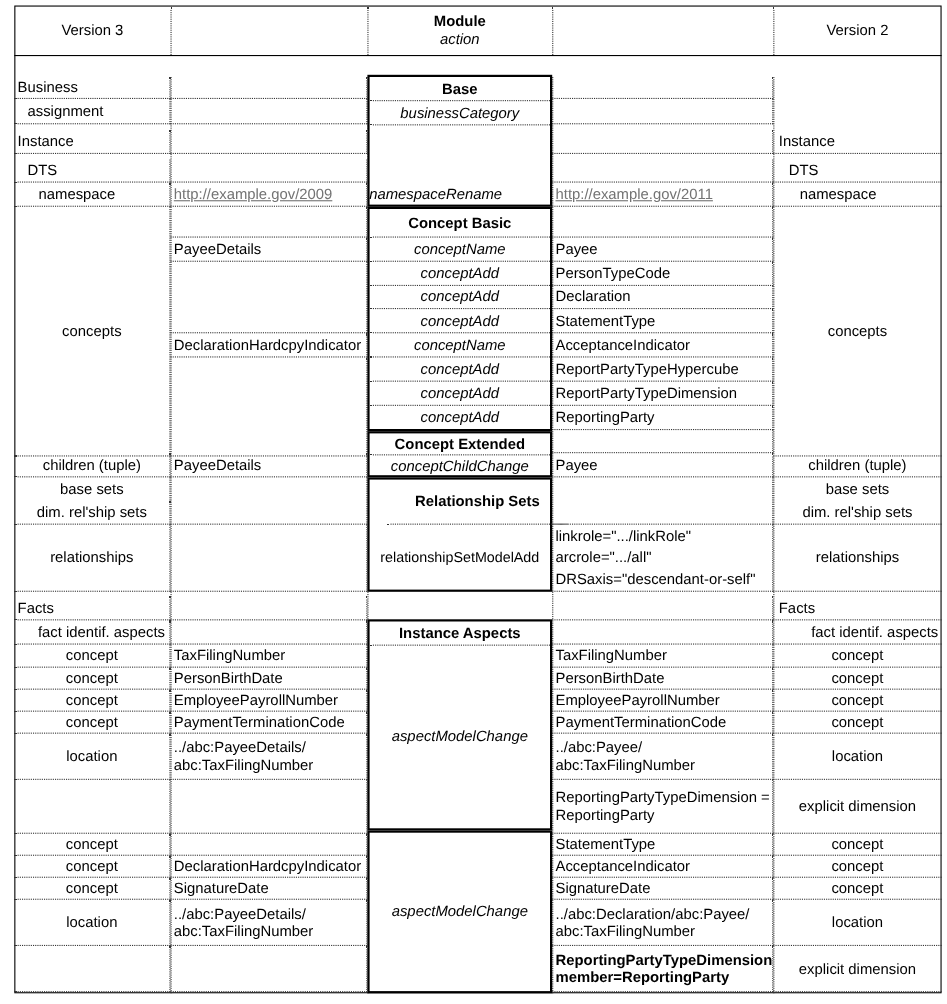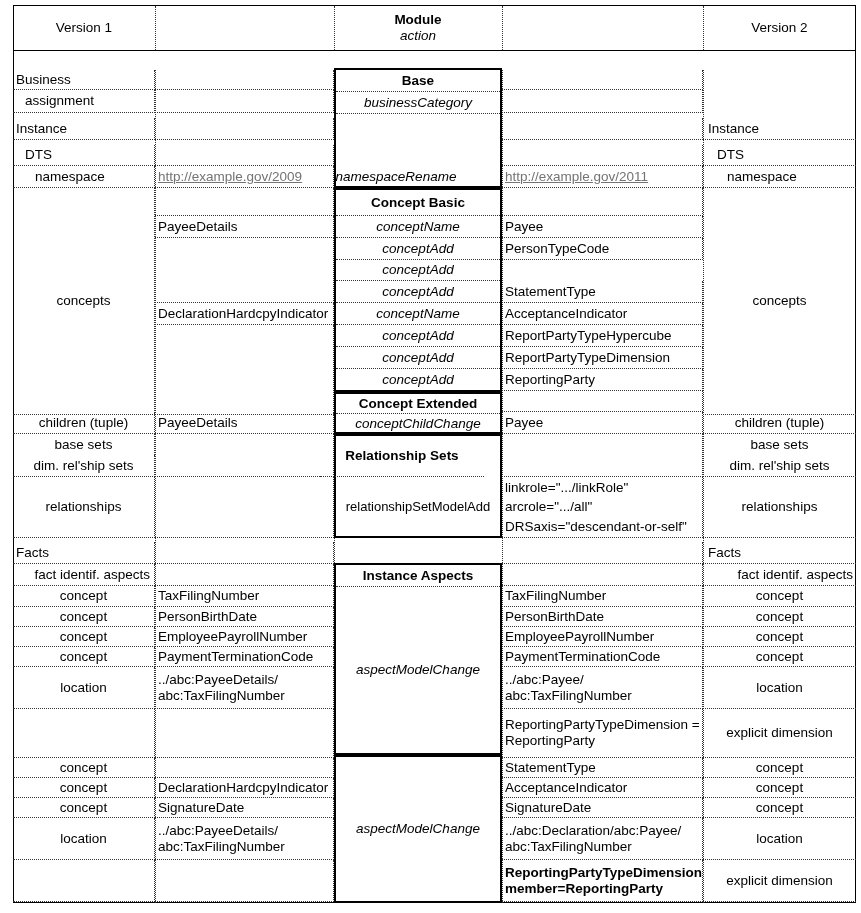--- a/index.html
+++ b/index.html
@@ -74,21 +74,21 @@
 
   <div id="frame"></div>
 
   <div class="hsolid" style="left:13px;top:50px;width:843px;"></div>
 
   <div class="vline" style="left:155px;top:6px;height:44px;"></div>
   <div class="vline" style="left:334px;top:6px;height:44px;"></div>
   <div class="vline" style="left:502px;top:6px;height:44px;"></div>
   <div class="vline" style="left:703px;top:6px;height:44px;"></div>
 
-  <div class="cell c" style="left:13px;top:6px;width:142px;height:44px;">Version 1</div>
+  <div class="cell c" style="left:13px;top:6px;width:142px;height:44px;">Version 3</div>
 
   <div class="cell c two" style="left:334px;top:6px;width:168px;height:44px;">
     <span class="bold">Module</span>
     <span class="ital">action</span>
   </div>
 
   <div class="cell c" style="left:703px;top:6px;width:153px;height:44px;">Version 2</div>
 
   <div class="vline" style="left:155px;top:70px;height:833px;"></div>
   <div class="vline" style="left:334px;top:70px;height:833px;"></div>
@@ -178,39 +178,40 @@
   <div class="cell c ital db" style="left:336px;top:260px;width:164px;height:21px;">conceptAdd</div>
   <div class="cell c ital db" style="left:336px;top:281px;width:164px;height:22px;">conceptAdd</div>
   <div class="cell c ital db" style="left:336px;top:303px;width:164px;height:22px;">conceptName</div>
   <div class="cell c ital db" style="left:336px;top:325px;width:164px;height:22px;">conceptAdd</div>
   <div class="cell c ital db" style="left:336px;top:347px;width:164px;height:22px;">conceptAdd</div>
   <div class="cell c ital" style="left:336px;top:369px;width:164px;height:22px;">conceptAdd</div>
 
   <div class="cell c bold db" style="left:336px;top:394px;width:164px;height:20px;">Concept Extended</div>
   <div class="cell c ital" style="left:336px;top:414px;width:164px;height:19px;">conceptChildChange</div>
 
-  <div class="cell c bold db" style="left:320px;top:436px;width:164px;height:41px;">Relationship Sets</div>
+  <div class="cell c bold db" style="left:352px;top:436px;width:164px;height:41px;">Relationship Sets</div>
   <div class="cell c" style="left:336px;top:477px;width:164px;height:59px;font-size:13px;">relationshipSetModelAdd</div>
 
   <div class="cell c bold db" style="left:336px;top:565px;width:164px;height:22px;">Instance Aspects</div>
   <div class="cell c ital" style="left:336px;top:587px;width:164px;height:166px;">aspectModelChange</div>
 
   <div class="cell c ital" style="left:336px;top:757px;width:164px;height:144px;">aspectModelChange</div>
 
   <div class="cell l db dr" style="left:502px;top:70px;width:201px;height:20px;"></div>
   <div class="cell l db dr" style="left:502px;top:90px;width:201px;height:23px;"></div>
   <div class="cell l db dr" style="left:502px;top:118px;width:201px;height:22px;"></div>
   <div class="cell l db dr" style="left:502px;top:145px;width:201px;height:21px;"></div>
   <div class="cell l db dr" style="left:502px;top:166px;width:201px;height:22px;">
     <span class="link">http://example.gov/2011</span>
   </div>
 
   <div class="cell l db dr" style="left:502px;top:188px;width:201px;height:28px;"></div>
   <div class="cell l db dr" style="left:502px;top:216px;width:201px;height:22px;">Payee</div>
   <div class="cell l db dr" style="left:502px;top:238px;width:201px;height:22px;">PersonTypeCode</div>
+  <div class="cell l db dr" style="left:502px;top:260px;width:201px;height:21px;">Declaration</div>
   <div class="cell l db dr" style="left:502px;top:281px;width:201px;height:22px;">StatementType</div>
   <div class="cell l db dr" style="left:502px;top:303px;width:201px;height:22px;">AcceptanceIndicator</div>
   <div class="cell l db dr" style="left:502px;top:325px;width:201px;height:22px;">ReportPartyTypeHypercube</div>
   <div class="cell l db dr" style="left:502px;top:347px;width:201px;height:22px;">ReportPartyTypeDimension</div>
   <div class="cell l db dr" style="left:502px;top:369px;width:201px;height:22px;">ReportingParty</div>
   <div class="cell l db dr" style="left:502px;top:391px;width:201px;height:21px;"></div>
 
   <div class="cell l db dr" style="left:502px;top:412px;width:201px;height:22px;">Payee</div>
   <div class="cell l db dr" style="left:502px;top:434px;width:201px;height:43px;"></div>
   <div class="cell l db dr" style="left:502px;top:477px;width:201px;height:61px;line-height:1.45;align-items:center;">linkrole=".../linkRole"

